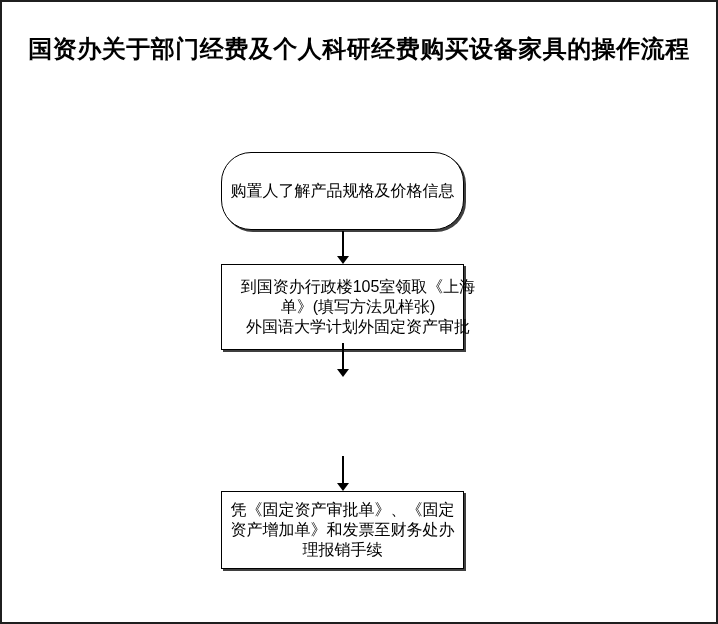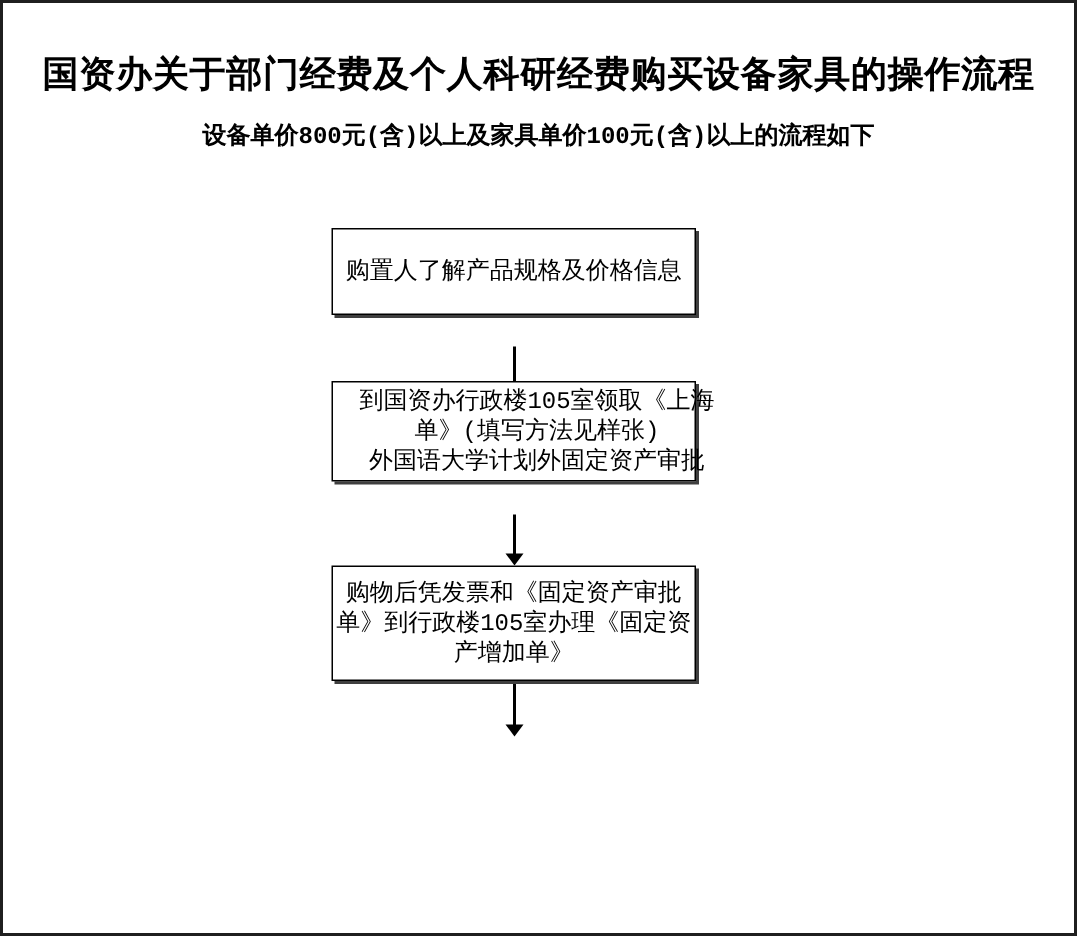--- a/index.html
+++ b/index.html
@@ -6,21 +6,21 @@
     margin: 0;
     padding: 0;
     background: #ffffff;
   }
   .page {
     position: relative;
     width: 718px;
     height: 624px;
     background: #ffffff;
     color: #000000;
-    font-family: Liberation Mono, monospace;
+    font-family: Liberation Sans, sans-serif;
     box-sizing: border-box;
     border: 2px solid #1f1f1f;
     overflow: hidden;
   }
   .title {
     position: absolute;
     top: 31px;
     left: 0;
     width: 100%;
     text-align: center;
@@ -51,22 +51,22 @@
     flex-direction: column;
     justify-content: center;
     align-items: center;
     text-align: center;
     font-size: 16px;
     line-height: 20px;
   }
   .flow-box .box-line {
     white-space: nowrap;
   }
-  .box-1 { top: 150px; height: 58px; }
-  .box-2 { top: 252px; height: 67px; padding-left: 31px; }
+  .box-1 { top: 150px; height: 78px; border-radius: 30px; }
+  .box-2 { top: 262px; height: 86px; padding-left: 31px; }
   .box-3 { top: 375px; height: 77px; }
   .box-4 { top: 489px; height: 78px; }
   .arrow {
     position: absolute;
     left: 335px;
     width: 12px;
   }
   .arrow-1 { top: 229px; height: 33px; }
   .arrow-2 { top: 341px; height: 34px; }
   .arrow-3 { top: 454px; height: 35px; }
@@ -96,21 +96,20 @@
     white-space: nowrap;
   }
 </style>
 </head>
 <body>
 
 <div class="page">
 
   <div class="title">国资办关于部门经费及个人科研经费购买设备家具的操作流程</div>
 
-  <div class="subtitle">设备单价800元(含)以上及家具单价100元(含)以上的流程如下</div>
 
   <div class="flow-box box-1">
     <div class="box-line">购置人了解产品规格及价格信息</div>
   </div>
 
   <div class="arrow arrow-1">
     <div class="arrow-stem"></div>
     <div class="arrow-head"></div>
   </div>
 
@@ -118,26 +117,26 @@
     <div class="box-line">到国资办行政楼105室领取《上海</div>
     <div class="box-line">单》(填写方法见样张)</div>
     <div class="box-line">外国语大学计划外固定资产审批</div>
   </div>
 
   <div class="arrow arrow-2">
     <div class="arrow-stem"></div>
     <div class="arrow-head"></div>
   </div>
 
-  <div class="flow-box box-3">
-    <div class="box-line">购物后凭发票和《固定资产审批</div>
-    <div class="box-line">单》到行政楼105室办理《固定资</div>
-    <div class="box-line">产增加单》</div>
-  </div>
 
   <div class="arrow arrow-3">
     <div class="arrow-stem"></div>
     <div class="arrow-head"></div>
   </div>
 
+  <div class="flow-box box-4">
+    <div class="box-line">凭《固定资产审批单》、《固定</div>
+    <div class="box-line">资产增加单》和发票至财务处办</div>
+    <div class="box-line">理报销手续</div>
+  </div>
 
 
 </div>
 
 </body></html>

